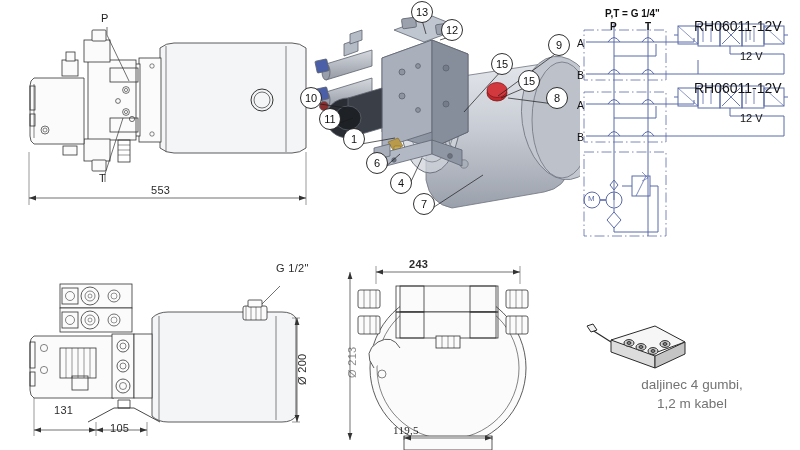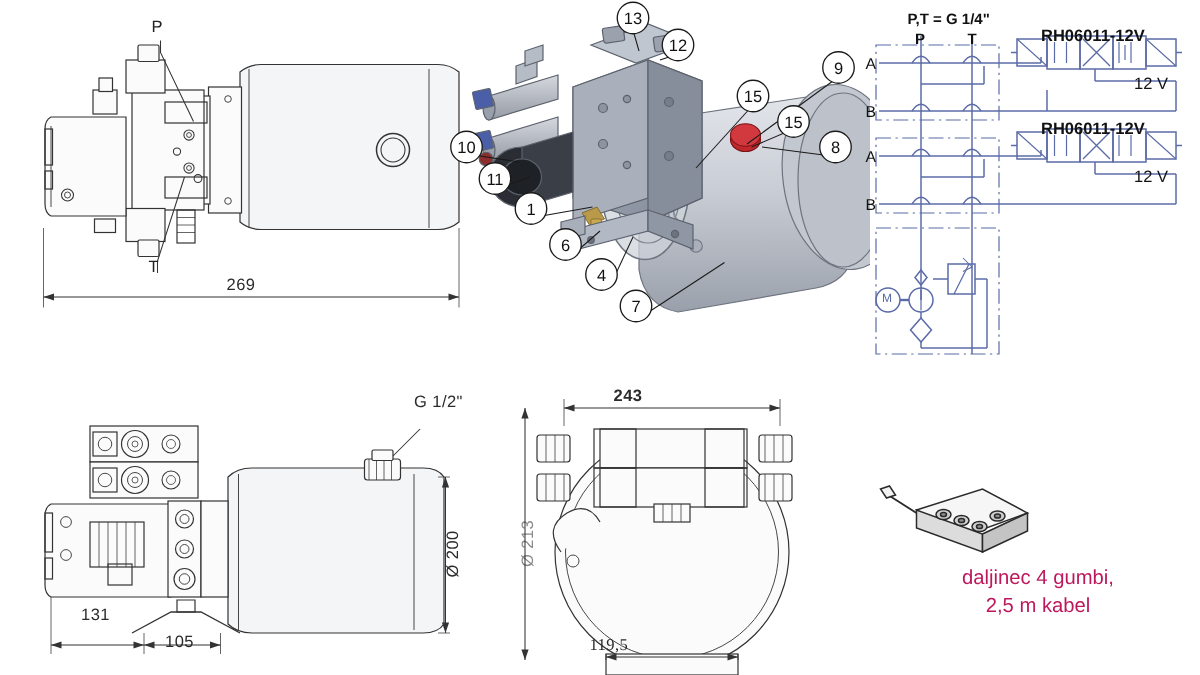--- a/index.html
+++ b/index.html
@@ -4,25 +4,25 @@
 <style>
   html,body{margin:0;padding:0;background:#ffffff;}
   body{width:800px;height:450px;position:relative;overflow:hidden;
        font-family:"Liberation Sans",sans-serif;color:#1a1a1a;}
   .sheet{position:absolute;inset:0;}
   svg{display:block;}
   .abs{position:absolute;}
   .txt{position:absolute;font-family:"Liberation Sans",sans-serif;white-space:nowrap;}
   .dim{font-size:11px;color:#2b2b2b;letter-spacing:.3px;}
   .port{font-size:11px;color:#222;}
-  .schem-t{font-size:11px;color:#111;font-weight:bold;}
+  .schem-t{font-size:14px;color:#111;font-weight:normal;}
   .schem-lab{font-size:10px;color:#111;font-weight:bold;}
   .schem-ab{font-size:10.5px;color:#111;}
-  .schem-v{font-size:11px;color:#111;margin-left:16px;}
-  .remote{font-size:13.5px;color:#be185d;text-align:center;width:200px;line-height:1.35;}
+  .schem-v{font-size:11px;color:#111;}
+  .remote{font-size:13.5px;color:#737373;text-align:center;width:200px;line-height:1.35;}
   .vert{transform-origin:0 0;transform:rotate(-90deg);}
 </style>
 </head>
 <body>
 
 <div class="sheet">
 
   <svg class="abs" style="left:0;top:0;" width="320" height="230">
     <g fill="none" stroke="#333" stroke-width="0.8">
 
@@ -71,21 +71,21 @@
 
       <line x1="29" y1="152" x2="29" y2="205" stroke-width="0.5"></line>
       <line x1="306" y1="152" x2="306" y2="205" stroke-width="0.5"></line>
       <line x1="29" y1="198" x2="306" y2="198" stroke-width="0.7"></line>
       <path d="M29 198 l7 -2.4 v4.8 z" fill="#333" stroke="none"></path>
       <path d="M306 198 l-7 -2.4 v4.8 z" fill="#333" stroke="none"></path>
     </g>
   </svg>
   <div class="txt port" style="left:101px;top:12px;">P</div>
   <div class="txt port" style="left:99px;top:172px;">T</div>
-  <div class="txt dim" style="left:151px;top:184px;">269</div>
+  <div class="txt dim" style="left:151px;top:184px;">553</div>
 
   <svg class="abs" style="left:290px;top:0;" width="290" height="230">
     <defs>
       <linearGradient id="tankG" x1="0" y1="0" x2="0" y2="1">
         <stop offset="0" stop-color="#e2e5ea"></stop>
         <stop offset="0.45" stop-color="#c8ccd4"></stop>
         <stop offset="1" stop-color="#9aa0ab"></stop>
       </linearGradient>
       <linearGradient id="blkG" x1="0" y1="0" x2="1" y2="1">
         <stop offset="0" stop-color="#b4bbc8"></stop>
@@ -453,15 +453,15 @@
       <ellipse cx="56" cy="25" rx="5" ry="3.4" fill="#cfcfcf"></ellipse>
       <ellipse cx="68" cy="29" rx="5" ry="3.4" fill="#cfcfcf"></ellipse>
       <ellipse cx="80" cy="22" rx="5" ry="3.4" fill="#cfcfcf"></ellipse>
       <ellipse cx="44" cy="21" rx="2" ry="1.4" fill="#8f8f8f"></ellipse>
       <ellipse cx="56" cy="25" rx="2" ry="1.4" fill="#8f8f8f"></ellipse>
       <ellipse cx="68" cy="29" rx="2" ry="1.4" fill="#8f8f8f"></ellipse>
       <ellipse cx="80" cy="22" rx="2" ry="1.4" fill="#8f8f8f"></ellipse>
     </g>
   </svg>
   <div class="txt remote" style="left:592px;top:376px;">daljinec 4 gumbi,</div>
-  <div class="txt remote" style="left:592px;top:395px;">2,5 m kabel</div>
+  <div class="txt remote" style="left:592px;top:395px;">1,2 m kabel</div>
 
 </div>
 
 </body></html>

